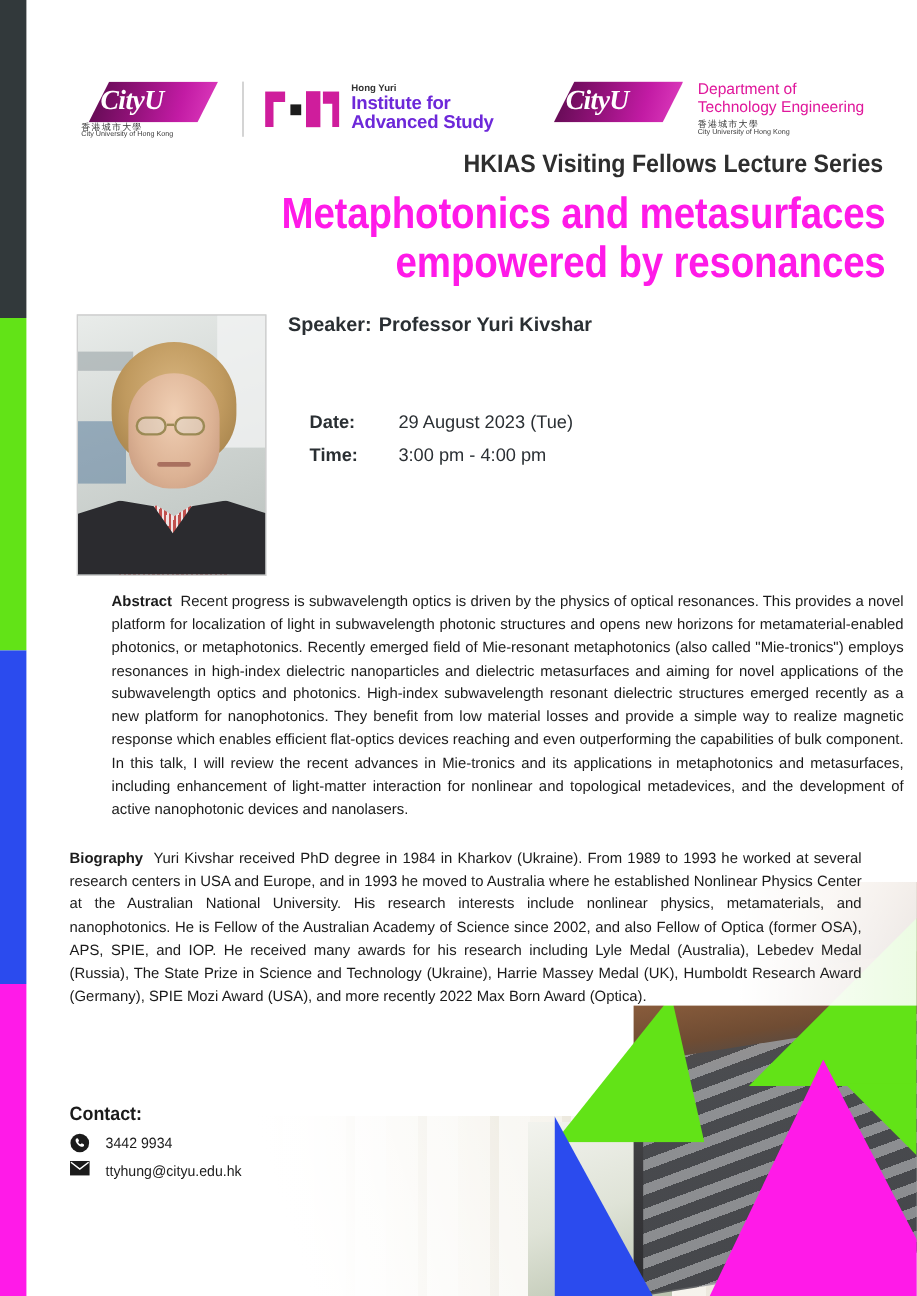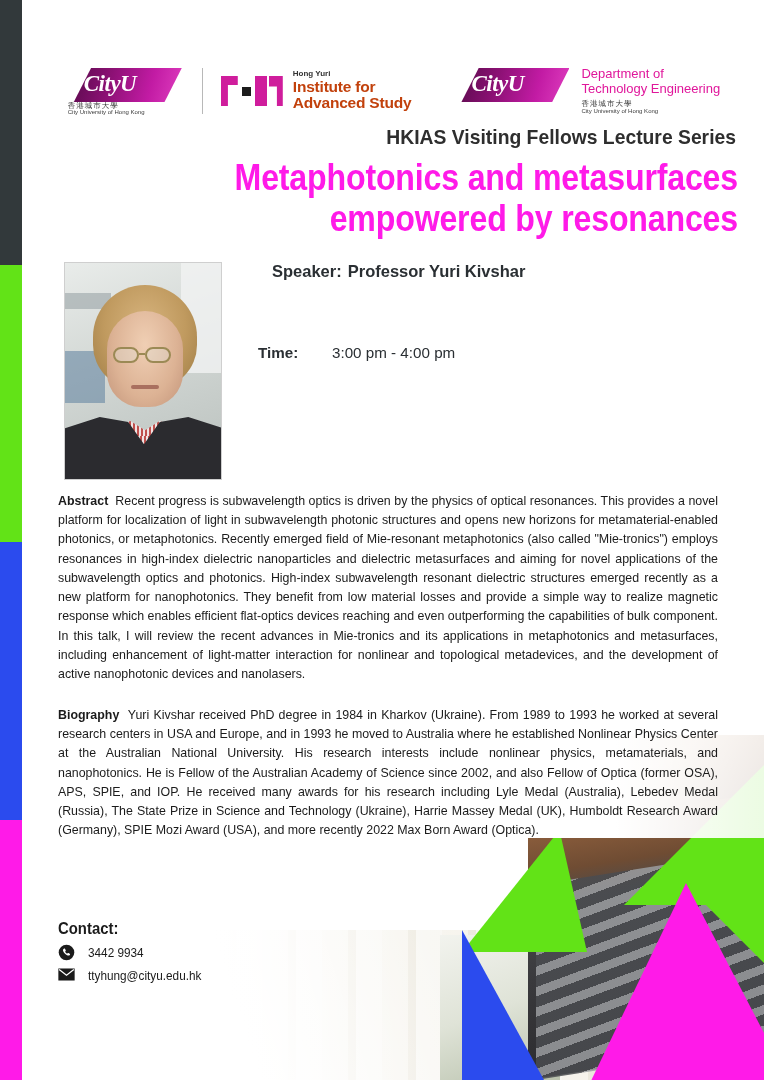--- a/index.html
+++ b/index.html
@@ -43,21 +43,21 @@
   
   .hkias-glyph { position:relative; width:62px; height:30px; margin-right:10px; }
   .hk-b1 { position:absolute; left:0; top:0; width:17px; height:30px; background:#cf1d9c;
            clip-path:polygon(0 0,100% 0,100% 30%,42% 30%,42% 100%,0 100%); }
   .hk-b2 { position:absolute; left:21px; top:11px; width:9px; height:9px; background:#1c1c1c; }
   .hk-b3 { position:absolute; left:34px; top:0; width:12px; height:30px; background:#cf1d9c; }
   .hk-b4 { position:absolute; left:48px; top:0; width:14px; height:30px; background:#cf1d9c;
            clip-path:polygon(0 0,100% 0,100% 100%,58% 100%,58% 35%,0 35%); }
   .hkias-text { line-height:1.08; }
   .hkias-small { font-size:8px; font-weight:bold; color:#333; }
-  .hkias-big { font-size:15.5px; font-weight:bold; color:#c2410c; letter-spacing:-0.2px; }
+  .hkias-big { font-size:15.5px; font-weight:bold; color:#6d28d9; letter-spacing:-0.2px; }
 
   .dept-block { display:flex; align-items:center; margin-left:42px; }
   .dept-text { margin-left:10px; line-height:1.15; }
   .dept-l1, .dept-l2 { font-size:13px; color:#e0179b; }
   .dept-cn { font-size:7.5px; color:#3a3a3a; margin-top:3px; letter-spacing:1px; }
   .dept-en { font-size:6px; color:#3a3a3a; }
 
   
   #series-title {
     position:absolute; right:28px; top:125px; width:600px; text-align:right;
@@ -97,34 +97,34 @@
   .ph-mouth { position:absolute; left:66px; top:122px; width:28px; height:4px;
               background:#a9705f; border-radius:3px; }
   .ph-shirt { position:absolute; left:34px; bottom:0; width:92px; height:58px;
               background:repeating-linear-gradient(92deg,#f0e3e3 0 2px,#c0504d 2px 4px);
               clip-path:polygon(0 22%,34% 0,50% 16%,66% 0,100% 22%,100% 100%,0 100%); }
   .ph-sweater{ position:absolute; left:0; bottom:0; width:158px; height:62px;
               background:#2b2b2f;
               clip-path:polygon(0 18%,22% 0,40% 8%,50% 44%,60% 8%,78% 0,100% 18%,100% 100%,0 100%); }
 
   
-  #speaker-block { position:absolute; left:272px; top:262px; width:470px; }
+  #speaker-block { position:absolute; left:240px; top:262px; width:470px; }
   .sp-line1 { font-size:16.5px; font-weight:bold; color:#2a2f33; }
   .sp-line1 .lbl { margin-right:6px; }
   .sp-line2 { font-size:16px; color:#2a2f33; margin-left:72px; margin-top:2px; }
 
   #detail-table { position:absolute; left:256px; top:340px; width:470px;
                   font-size:15.2px; color:#2a2f33; }
   #detail-table td { vertical-align:top; padding:0 0 3px 0; line-height:1.42; }
   #detail-table td.k { font-weight:bold; width:72px; white-space:nowrap; }
 
   
   .body-block { position:absolute; left:58px; width:660px; font-size:12.4px;
                 color:#1b1b1b; line-height:1.55; text-align:justify; }
-  #abstract-block { top:492px; }
+  #abstract-block { top:492px;margin-left:35px; }
   #bio-block { top:706px; }
   .body-block .hd { font-weight:bold; }
   .body-block .hd::after { content:"\00a0\00a0"; }
 
   
   #contact-block { position:absolute; left:58px; top:920px; z-index:5; }
   #contact-title { font-size:16px; font-weight:bold; color:#1b1b1b;
                    font-family:"Liberation Sans Narrow","Liberation Sans",sans-serif;
                    transform:scaleX(.93); transform-origin:left center; }
   .contact-row { display:flex; align-items:center; margin-top:6px; }
@@ -273,20 +273,24 @@
 
 <div id="speaker-block">
   <div class="sp-line1">
     <span class="lbl">Speaker:</span><span>Professor Yuri Kivshar</span>
   </div>
 </div>
 
 <table id="detail-table">
   <tbody>
     <tr>
+      <td class="k">Date:</td>
+      <td class="v">29 August 2023 (Tue)</td>
+    </tr>
+    <tr>
       <td class="k">Time:</td>
       <td class="v">3:00 pm - 4:00 pm</td>
     </tr>
   </tbody>
 </table>
 
 <div class="body-block" id="abstract-block">
   <span class="hd">Abstract</span><span>Recent progress is subwavelength optics is driven by the physics of optical resonances. This provides a novel platform for localization of light in subwavelength photonic structures and opens new horizons for metamaterial-enabled photonics, or metaphotonics. Recently emerged field of Mie-resonant metaphotonics (also called "Mie-tronics") employs resonances in high-index dielectric nanoparticles and dielectric metasurfaces and aiming for novel applications of the subwavelength optics and photonics. High-index subwavelength resonant dielectric structures emerged recently as a new platform for nanophotonics. They benefit from low material losses and provide a simple way to realize magnetic response which enables efficient flat-optics devices reaching and even outperforming the capabilities of bulk component. In this talk, I will review the recent advances in Mie-tronics and its applications in metaphotonics and metasurfaces, including enhancement of light-matter interaction for nonlinear and topological metadevices, and the development of active nanophotonic devices and nanolasers.</span>
 </div>
 

